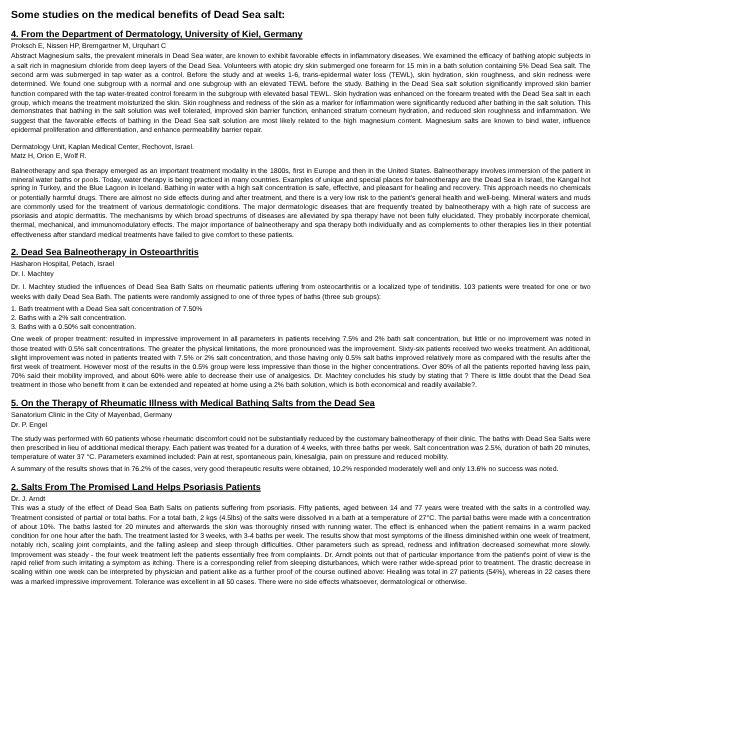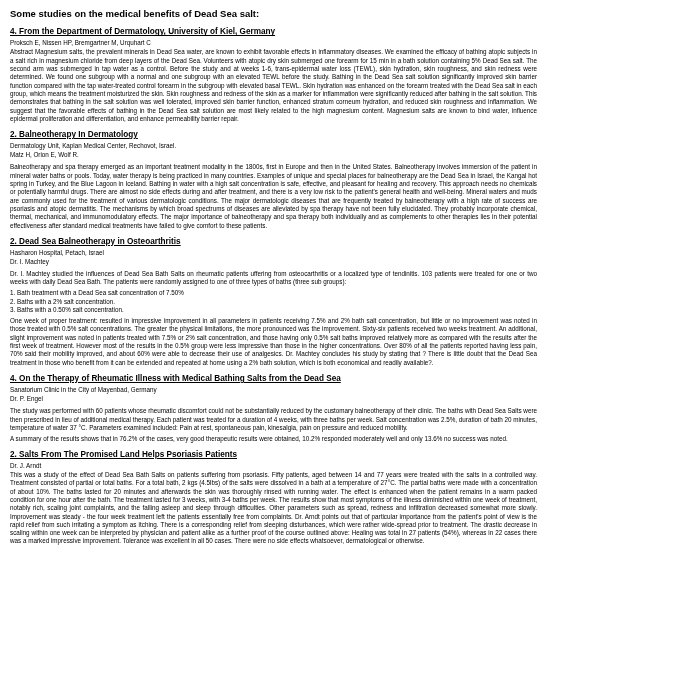--- a/index.html
+++ b/index.html
@@ -73,41 +73,40 @@
 
   <div class="doc-title">Some studies on the medical benefits of Dead Sea salt:</div>
 
   <div class="study">
     <div class="study-heading">4. From the Department of Dermatology, University of Kiel, Germany</div>
     <div class="authors">Proksch E, Nissen HP, Bremgartner M, Urquhart C</div>
     <div class="para">Abstract Magnesium salts, the prevalent minerals in Dead Sea water, are known to exhibit favorable effects in inflammatory diseases. We examined the efficacy of bathing atopic subjects in a salt rich in magnesium chloride from deep layers of the Dead Sea. Volunteers with atopic dry skin submerged one forearm for 15 min in a bath solution containing 5% Dead Sea salt. The second arm was submerged in tap water as a control. Before the study and at weeks 1-6, trans-epidermal water loss (TEWL), skin hydration, skin roughness, and skin redness were determined. We found one subgroup with a normal and one subgroup with an elevated TEWL before the study. Bathing in the Dead Sea salt solution significantly improved skin barrier function compared with the tap water-treated control forearm in the subgroup with elevated basal TEWL. Skin hydration was enhanced on the forearm treated with the Dead Sea salt in each group, which means the treatment moisturized the skin. Skin roughness and redness of the skin as a marker for inflammation were significantly reduced after bathing in the salt solution. This demonstrates that bathing in the salt solution was well tolerated, improved skin barrier function, enhanced stratum corneum hydration, and reduced skin roughness and inflammation. We suggest that the favorable effects of bathing in the Dead Sea salt solution are most likely related to the high magnesium content. Magnesium salts are known to bind water, influence epidermal proliferation and differentiation, and enhance permeability barrier repair.</div>
   </div>
 
   <div class="study">
-    <div class="study-heading">2. Balneotherapy In Dermatology</div>
     <div class="authors">Dermatology Unit, Kaplan Medical Center, Rechovot, Israel.</div>
     <div class="affil">Matz H, Orion E, Wolf R.</div>
     <div class="para gap">Balneotherapy and spa therapy emerged as an important treatment modality in the 1800s, first in Europe and then in the United States. Balneotherapy involves immersion of the patient in mineral water baths or pools. Today, water therapy is being practiced in many countries. Examples of unique and special places for balneotherapy are the Dead Sea in Israel, the Kangal hot spring in Turkey, and the Blue Lagoon in Iceland. Bathing in water with a high salt concentration is safe, effective, and pleasant for healing and recovery. This approach needs no chemicals or potentially harmful drugs. There are almost no side effects during and after treatment, and there is a very low risk to the patient's general health and well-being. Mineral waters and muds are commonly used for the treatment of various dermatologic conditions. The major dermatologic diseases that are frequently treated by balneotherapy with a high rate of success are psoriasis and atopic dermatitis. The mechanisms by which broad spectrums of diseases are alleviated by spa therapy have not been fully elucidated. They probably incorporate chemical, thermal, mechanical, and immunomodulatory effects. The major importance of balneotherapy and spa therapy both individually and as complements to other therapies lies in their potential effectiveness after standard medical treatments have failed to give comfort to these patients.</div>
   </div>
 
   <div class="study">
     <div class="study-heading">2. Dead Sea Balneotherapy in Osteoarthritis</div>
     <div class="authors">Hasharon Hospital, Petach, Israel</div>
     <div class="affil">Dr. I. Machtey</div>
     <div class="para gap">Dr. I. Machtey studied the influences of Dead Sea Bath Salts on rheumatic patients uffering from osteocarthritis or a localized type of tendinitis. 103 patients were treated for one or two weeks with daily Dead Sea Bath. The patients were randomly assigned to one of three types of baths (three sub groups):</div>
     <ul class="list">
       <li>1. Bath treatment with a Dead Sea salt concentration of 7.50%</li>
       <li>2. Baths with a 2% salt concentration.</li>
       <li>3. Baths with a 0.50% salt concentration.</li>
     </ul>
     <div class="para">One week of proper treatment: resulted in impressive improvement in all parameters in patients receiving 7.5% and 2% bath salt concentration, but little or no improvement was noted in those treated with 0.5% salt concentrations. The greater the physical limitations, the more pronounced was the improvement. Sixty-six patients received two weeks treatment. An additional, slight improvement was noted in patients treated with 7.5% or 2% salt concentration, and those having only 0.5% salt baths improved relatively more as compared with the results after the first week of treatment. However most of the results in the 0.5% group were less impressive than those in the higher concentrations. Over 80% of all the patients reported having less pain, 70% said their mobility improved, and about 60% were able to decrease their use of analgesics. Dr. Machtey concludes his study by stating that ? There is little doubt that the Dead Sea treatment in those who benefit from it can be extended and repeated at home using a 2% bath solution, which is both economical and readily available?.</div>
   </div>
 
   <div class="study">
-    <div class="study-heading">4. On the Therapy of Rheumatic Illness with Medical Bathing Salts from the Dead Sea</div>
+    <div class="study-heading">5. On the Therapy of Rheumatic Illness with Medical Bathing Salts from the Dead Sea</div>
     <div class="authors">Sanatorium Clinic in the City of Mayenbad, Germany</div>
     <div class="affil">Dr. P. Engel</div>
     <div class="para gap">The study was performed with 60 patients whose rheumatic discomfort could not be substantially reduced by the customary balneotherapy of their clinic. The baths with Dead Sea Salts were then prescribed in lieu of additional medical therapy. Each patient was treated for a duration of 4 weeks, with three baths per week. Salt concentration was 2.5%, duration of bath 20 minutes, temperature of water 37 °C. Parameters examined included: Pain at rest, spontaneous pain, kinesalgia, pain on pressure and reduced mobility.</div>
     <div class="para">A summary of the results shows that in 76.2% of the cases, very good therapeutic results were obtained, 10.2% responded moderately well and only 13.6% no success was noted.</div>
   </div>
 
   <div class="study">
     <div class="study-heading">2. Salts From The Promised Land Helps Psoriasis Patients</div>
     <div class="authors">Dr. J. Arndt</div>
     <div class="para">This was a study of the effect of Dead Sea Bath Salts on patients suffering from psoriasis. Fifty patients, aged between 14 and 77 years were treated with the salts in a controlled way. Treatment consisted of partial or total baths. For a total bath, 2 kgs (4.5lbs) of the salts were dissolved in a bath at a temperature of 27°C. The partial baths were made with a concentration of about 10%. The baths lasted for 20 minutes and afterwards the skin was thoroughly rinsed with running water. The effect is enhanced when the patient remains in a warm packed condition for one hour after the bath. The treatment lasted for 3 weeks, with 3-4 baths per week. The results show that most symptoms of the illness diminished within one week of treatment, notably rich, scaling joint complaints, and the falling asleep and sleep through difficulties. Other parameters such as spread, redness and infiltration decreased somewhat more slowly. Improvement was steady - the four week treatment left the patients essentially free from complaints. Dr. Arndt points out that of particular importance from the patient's point of view is the rapid relief from such irritating a symptom as itching. There is a corresponding relief from sleeping disturbances, which were rather wide-spread prior to treatment. The drastic decrease in scaling within one week can be interpreted by physician and patient alike as a further proof of the course outlined above: Healing was total in 27 patients (54%), whereas in 22 cases there was a marked impressive improvement. Tolerance was excellent in all 50 cases. There were no side effects whatsoever, dermatological or otherwise.</div>

